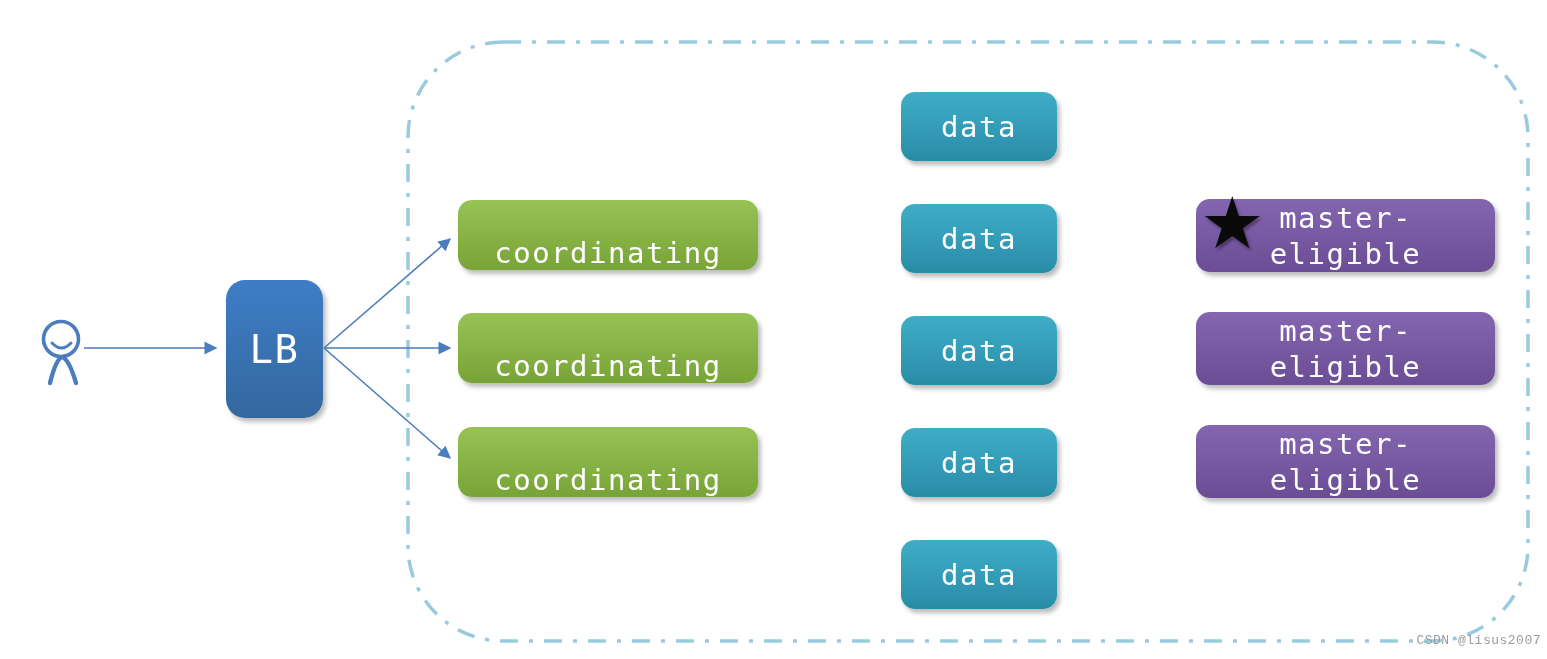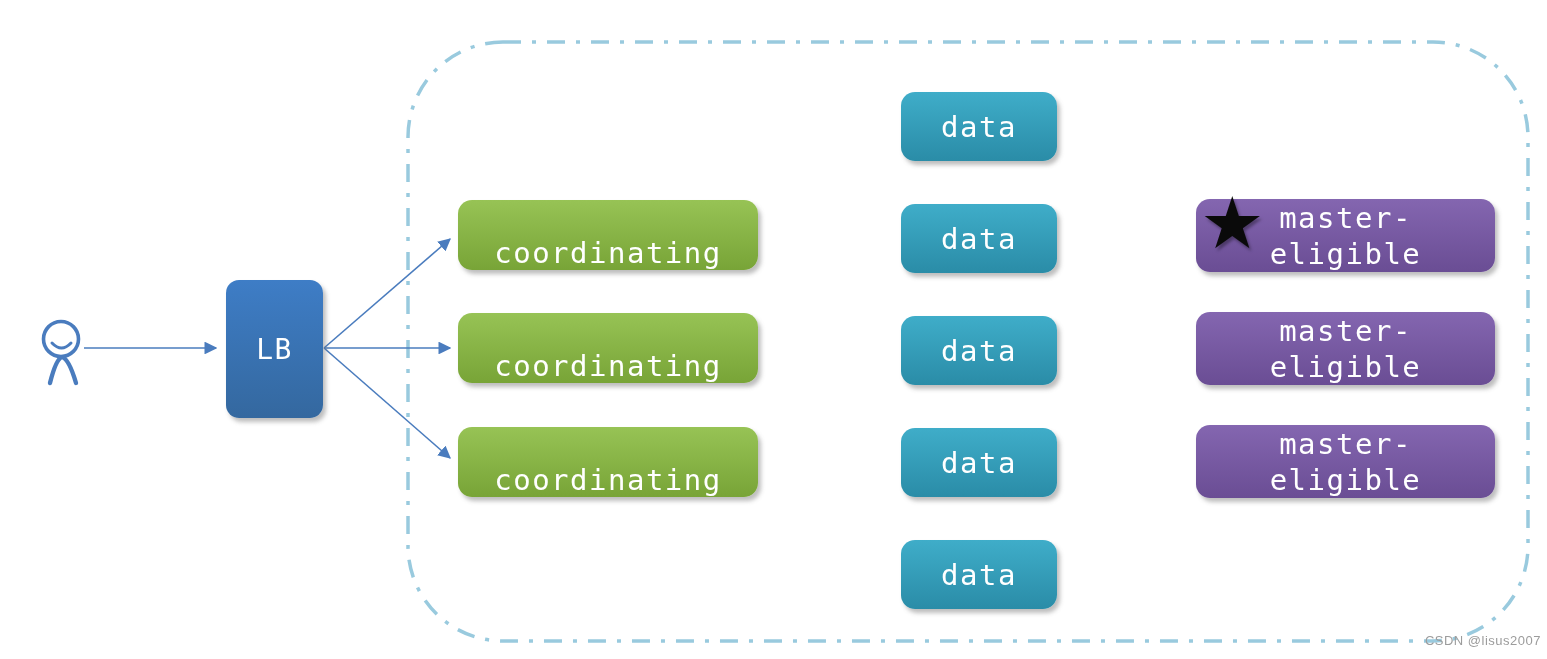--- a/index.html
+++ b/index.html
@@ -47,22 +47,22 @@
     font-family: "DejaVu Sans Mono", monospace;
     font-size: 29px;
     letter-spacing: 1.5px;
     border-radius: 14px;
     box-shadow: 3px 4px 4px rgba(110,110,110,0.45);
     box-sizing: border-box;
     white-space: nowrap;
   }
   .node-lb {
     background: linear-gradient(180deg, var(--lb-top, #3e7dc6), var(--lb-bottom, #34689f));
-    border-radius: 13px;
-    font-size: 28px;
+    border-radius: 19px;
+    font-size: 39px;
     align-items: center;
   }
   .node-green {
     background: linear-gradient(180deg, var(--green-top, #97c355), var(--green-bottom, #78a437));
     align-items: flex-end;
   }
   .node-teal {
     background: linear-gradient(180deg, var(--teal-top, #3fadc9), var(--teal-bottom, #2a8ca7));
   }
   .node-purple {
@@ -79,21 +79,21 @@
     font-size: 72px;
     line-height: 1;
     letter-spacing: 0;
     color: var(--star, #0a0a0a);
     text-shadow: 2px 3px 3px rgba(0,0,0,0.35);
   }
   .watermark {
     position: absolute;
     top: 633px;
     right: 6px;
-    font-family: Liberation Sans, sans-serif;
+    font-family: Liberation Mono, monospace;
     font-size: 13px;
     letter-spacing: 0.5px;
     color: var(--watermark-text, #9c9c9c);
   }
 </style>
 </head>
 <body>
 
 <div class="canvas">
 

